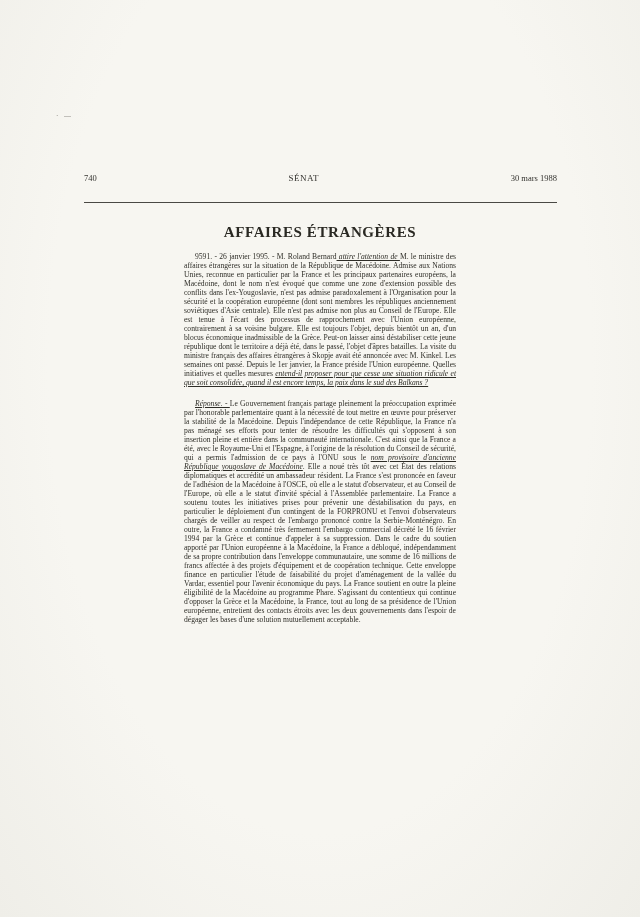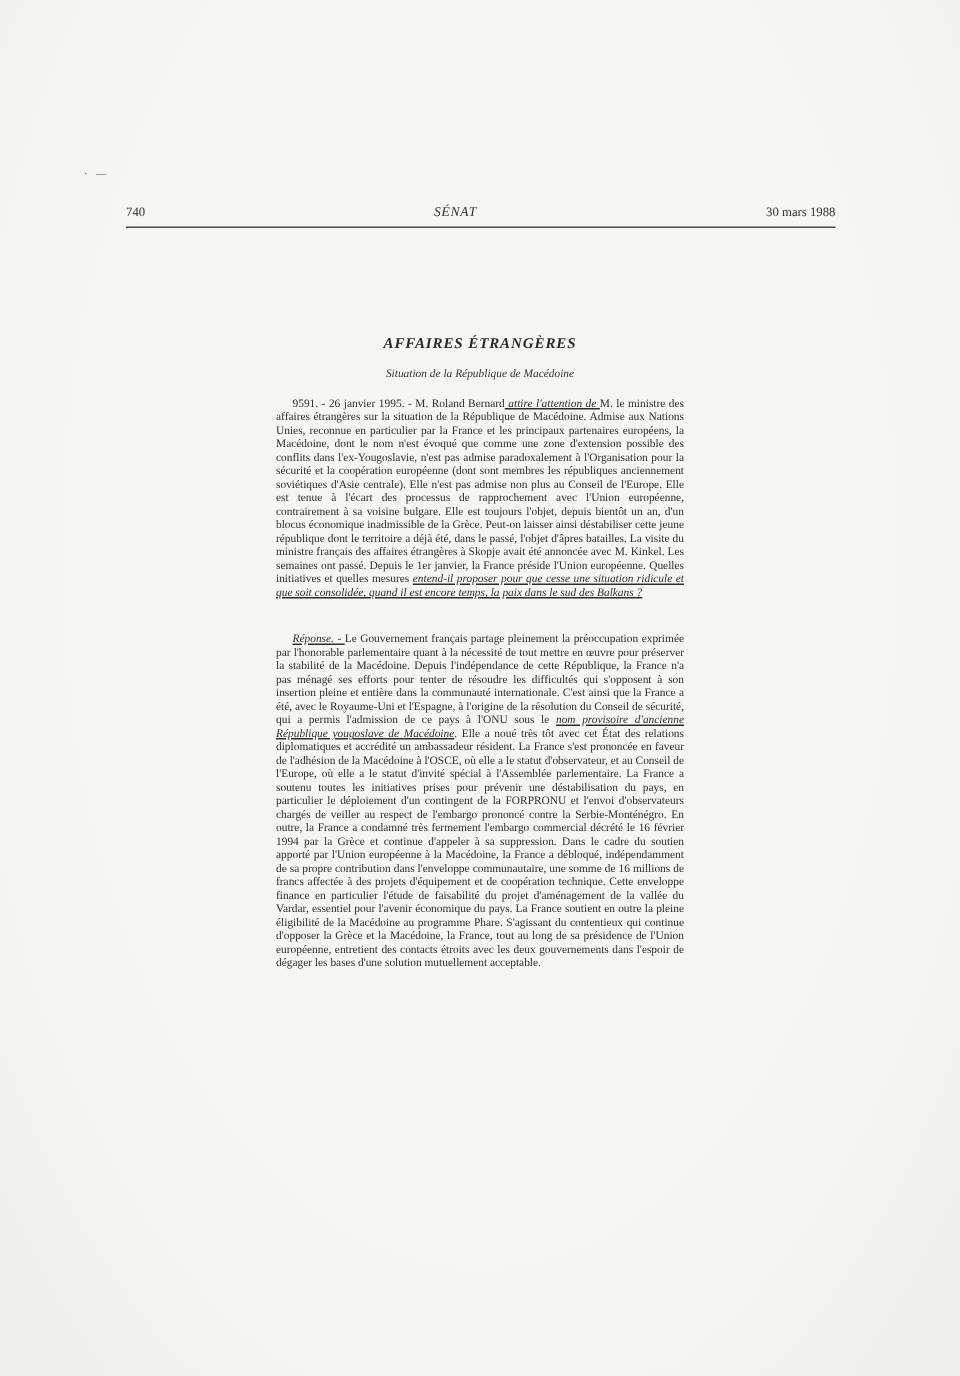--- a/index.html
+++ b/index.html
@@ -19,50 +19,49 @@
   }
   .folio{
     position:absolute;top:110px;left:0;width:100%;
     text-align:center;font-size:9px;letter-spacing:1px;color:#33322e;
   }
   .running-header{
     position:absolute;top:136px;left:84px;width:473px;
     display:flex;justify-content:space-between;align-items:flex-end;
     font-size:9px;color:#33322e;
     border-bottom:1.5px solid #4a4944;
-    padding-bottom:5px;
+    padding-bottom:19px;
   }
-  .running-header .center{font-style:italic;letter-spacing:0.5px;}
+  .running-header .center{letter-spacing:0.5px;margin-top:37px;}
   .running-header .left,.running-header .right{font-size:8.5px;}
   .artifact{
     position:absolute;top:112px;left:56px;width:26px;height:8px;color:#55534c;
     font-size:7px;letter-spacing:2px;
   }
   .content{
     position:absolute;top:224px;left:184px;width:272px;
   }
   .section-title{
     margin:0;text-align:center;
-    font-size:10px;font-weight:bold;letter-spacing:0.6px;color:#2a2923;
+    font-size:15px;font-weight:bold;letter-spacing:0.6px;color:#2a2923;
     font-family:"Liberation Serif", serif;
-    font-style:italic;
   }
   .subject-title{
     margin:9px 0 0 0;text-align:center;
     font-size:7.6px;font-weight:normal;font-style:italic;color:#33322c;
   }
   .para{
     margin:0;
     font-size:7.6px;line-height:9px;
     text-align:justify;
     text-indent:11px;
     color:#2e2d27;
   }
   .question-para{margin-top:11px;}
-  .response-para{margin-top:22px;}
+  .response-para{margin-top:12px;}
   .b{font-weight:normal;}
   .i{font-style:italic;text-decoration:underline;}
 </style>
 </head>
 <body>
 
 <div class="scan-page">
 
 
   <div class="artifact">· —</div>
@@ -70,21 +69,20 @@
   <div class="running-header">
     <span class="left">740</span>
     <span class="center">SÉNAT</span>
     <span class="right">30 mars 1988</span>
   </div>
 
   <div class="content">
 
     <h1 class="section-title">AFFAIRES ÉTRANGÈRES</h1>
 
-    <h2 class="subject-title">Situation de la République de Macédoine</h2>
 
     <p class="para question-para"><span class="b">9591. - 26 janvier 1995. - </span><span class="b">M. Roland Bernard</span><span class="i"> attire l'attention de </span><span class="b">M. le ministre des affaires étrangères</span><span> sur la situation de la République de Macédoine. Admise aux Nations Unies, reconnue en particulier par la France et les principaux partenaires européens, la Macédoine, dont le nom n'est évoqué que comme une zone d'extension possible des conflits dans l'ex-Yougoslavie, n'est pas admise paradoxalement à l'Organisation pour la sécurité et la coopération européenne (dont sont membres les républiques anciennement soviétiques d'Asie centrale). Elle n'est pas admise non plus au Conseil de l'Europe. Elle est tenue à l'écart des processus de rapprochement avec l'Union européenne, contrairement à sa voisine bulgare. Elle est toujours l'objet, depuis bientôt un an, d'un blocus économique inadmissible de la Grèce. Peut-on laisser ainsi déstabiliser cette jeune république dont le territoire a déjà été, dans le passé, l'objet d'âpres batailles. La visite du ministre français des affaires étrangères à Skopje avait été annoncée avec M. Kinkel. Les semaines ont passé. Depuis le 1er janvier, la France préside l'Union européenne. Quelles initiatives et quelles mesures </span><span class="i">entend-il proposer pour que cesse une situation ridicule et que soit consolidée, quand il est encore temps, la paix dans le sud des Balkans ?</span></p>
 
     <p class="para response-para"><span class="i">Réponse. - </span><span>Le Gouvernement français partage pleinement la préoccupation exprimée par l'honorable parlementaire quant à la nécessité de tout mettre en œuvre pour préserver la stabilité de la Macédoine. Depuis l'indépendance de cette République, la France n'a pas ménagé ses efforts pour tenter de résoudre les difficultés qui s'opposent à son insertion pleine et entière dans la communauté internationale. C'est ainsi que la France a été, avec le Royaume-Uni et l'Espagne, à l'origine de la résolution du Conseil de sécurité, qui a permis l'admission de ce pays à l'ONU sous le </span><span class="i">nom provisoire d'ancienne République yougoslave de Macédoine</span><span>. Elle a noué très tôt avec cet État des relations diplomatiques et accrédité un ambassadeur résident. La France s'est prononcée en faveur de l'adhésion de la Macédoine à l'OSCE, où elle a le statut d'observateur, et au Conseil de l'Europe, où elle a le statut d'invité spécial à l'Assemblée parlementaire. La France a soutenu toutes les initiatives prises pour prévenir une déstabilisation du pays, en particulier le déploiement d'un contingent de la FORPRONU et l'envoi d'observateurs chargés de veiller au respect de l'embargo prononcé contre la Serbie-Monténégro. En outre, la France a condamné très fermement l'embargo commercial décrété le 16 février 1994 par la Grèce et continue d'appeler à sa suppression. Dans le cadre du soutien apporté par l'Union européenne à la Macédoine, la France a débloqué, indépendamment de sa propre contribution dans l'enveloppe communautaire, une somme de 16 millions de francs affectée à des projets d'équipement et de coopération technique. Cette enveloppe finance en particulier l'étude de faisabilité du projet d'aménagement de la vallée du Vardar, essentiel pour l'avenir économique du pays. La France soutient en outre la pleine éligibilité de la Macédoine au programme Phare. S'agissant du contentieux qui continue d'opposer la Grèce et la Macédoine, la France, tout au long de sa présidence de l'Union européenne, entretient des contacts étroits avec les deux gouvernements dans l'espoir de dégager les bases d'une solution mutuellement acceptable.</span></p>
 
   </div>
 
 </div>
 
 </body></html>

